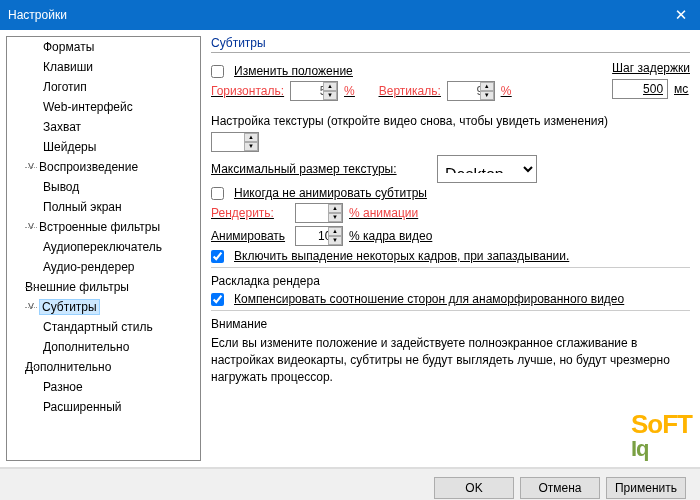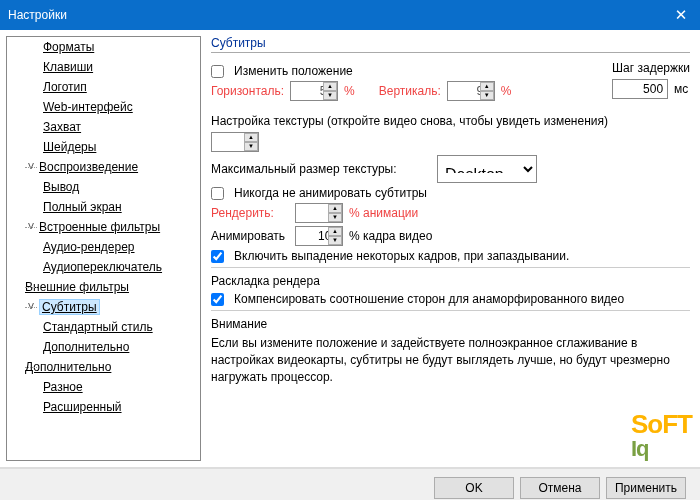--- a/index.html
+++ b/index.html
@@ -5,31 +5,31 @@
 * { box-sizing: border-box; margin: 0; padding: 0; }
 body { font-family: "Segoe UI", Tahoma, sans-serif; font-size: 12px; background: #fff; color: #000; width: 700px; height: 500px; overflow: hidden; }
 .titlebar { background: #0a6ecb; color: #fff; height: 30px; display: flex; align-items: center; justify-content: space-between; padding: 0 0 0 8px; }
 .titlebar .title { font-size: 12px; }
 .titlebar .close { width: 38px; height: 24px; display: flex; align-items: center; justify-content: center; font-size: 15px; cursor: pointer; }
 .body { display: flex; height: 438px; border-bottom: 1px solid #ddd; }
 .tree { width: 195px; border: 1px solid #888; margin: 6px 2px 6px 6px; overflow-y: auto; position: relative; background: #fff; }
 .tree::-webkit-scrollbar { width: 16px; }
 .tree::-webkit-scrollbar-thumb { background: #ccc; }
 .tree::-webkit-scrollbar-track { background: #f0f0f0; }
-.tree-item { padding: 3px 0 3px 6px; white-space: nowrap; cursor: pointer; position: relative; text-decoration: underline; }
+.tree-item { padding: 3px 0 3px 6px; white-space: nowrap; cursor: pointer; position: relative; }
 .tree-item.lvl1 { padding-left: 18px; }
 .tree-item.lvl2 { padding-left: 36px; }
 .tree-item::before { content: ""; position: absolute; left: 0; top: 50%; width: 12px; border-top: 1px dotted #999; }
 .tree-item.lvl1::before { left: 18px; width: 12px; }
 .tree-item.lvl2::before { left: 36px; width: 0; }
 .tree .twisty { display: inline-block; width: 12px; text-align: center; color: #555; margin-right: 2px; }
 .tree-item.selected span.label { background: #cce8ff; border: 1px solid #99d1ff; padding: 0 2px; }
 .panel { flex: 1; padding: 6px 10px 6px 8px; overflow: hidden; }
 .section-title { color: #003399; font-size: 12px; border-bottom: 1px solid #aaa; padding-bottom: 2px; margin-bottom: 8px; }
-.row { display: flex; align-items: center; gap: 6px; margin: 3px 0; }
+.row { display: flex; align-items: center; gap: 6px; margin: 3px 0; text-decoration: underline; }
 .row label { white-space: nowrap; }
 .disabled { color: #ef4444; }
 input[type="text"], input[type="number"] { border: 1px solid #888; height: 20px; padding: 1px 4px; font-size: 12px; }
 .spin { width: 48px; text-align: right; padding-right: 16px; position: relative; background: #fff; }
 .spin-wrap { position: relative; display: inline-block; }
 .spin-btns { position: absolute; right: 1px; top: 1px; display: flex; flex-direction: column; }
 .spin-btns span { width: 14px; height: 9px; background: #e6e6e6; border: 1px solid #adadad; font-size: 6px; line-height: 6px; text-align: center; cursor: pointer; }
 select { border: 1px solid #888; height: 28px; font-size: 16px; background: #fff; padding: 9px 3px; }
 input[type="checkbox"] { width: 13px; height: 13px; margin-right: 4px; vertical-align: middle; }
 .footer { height: 38px; display: flex; justify-content: flex-end; align-items: center; gap: 6px; padding: 0 14px; background: #f0f0f0; border-top: 1px solid #ddd; }
@@ -53,22 +53,22 @@
       <div class="tree-item lvl2"><span class="label">Форматы</span></div>
       <div class="tree-item lvl2"><span class="label">Клавиши</span></div>
       <div class="tree-item lvl2"><span class="label">Логотип</span></div>
       <div class="tree-item lvl2"><span class="label">Web-интерфейс</span></div>
       <div class="tree-item lvl2"><span class="label">Захват</span></div>
       <div class="tree-item lvl2"><span class="label">Шейдеры</span></div>
       <div class="tree-item lvl1"><span class="twisty">˅</span><span class="label">Воспроизведение</span></div>
       <div class="tree-item lvl2"><span class="label">Вывод</span></div>
       <div class="tree-item lvl2"><span class="label">Полный экран</span></div>
       <div class="tree-item lvl1"><span class="twisty">˅</span><span class="label">Встроенные фильтры</span></div>
+      <div class="tree-item lvl2"><span class="label">Аудиопереключатель</span></div>
       <div class="tree-item lvl2"><span class="label">Аудио-рендерер</span></div>
-      <div class="tree-item lvl2"><span class="label">Аудиопереключатель</span></div>
       <div class="tree-item lvl1"><span class="label">Внешние фильтры</span></div>
       <div class="tree-item lvl1 selected"><span class="twisty">˅</span><span class="label">Субтитры</span></div>
       <div class="tree-item lvl2"><span class="label">Стандартный стиль</span></div>
       <div class="tree-item lvl2"><span class="label">Дополнительно</span></div>
       <div class="tree-item lvl1"><span class="label">Дополнительно</span></div>
       <div class="tree-item lvl2"><span class="label">Разное</span></div>
       <div class="tree-item lvl2"><span class="label">Расширенный</span></div>
     </div>
 
   <div class="panel">

